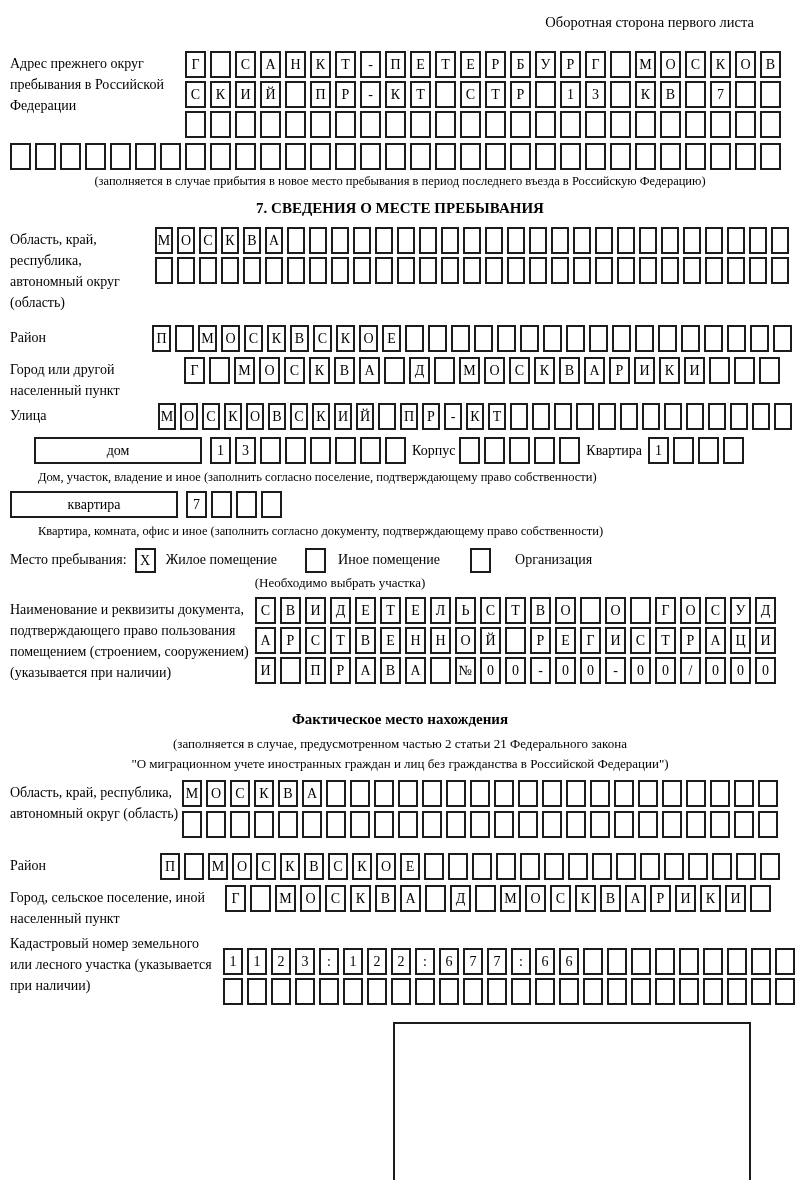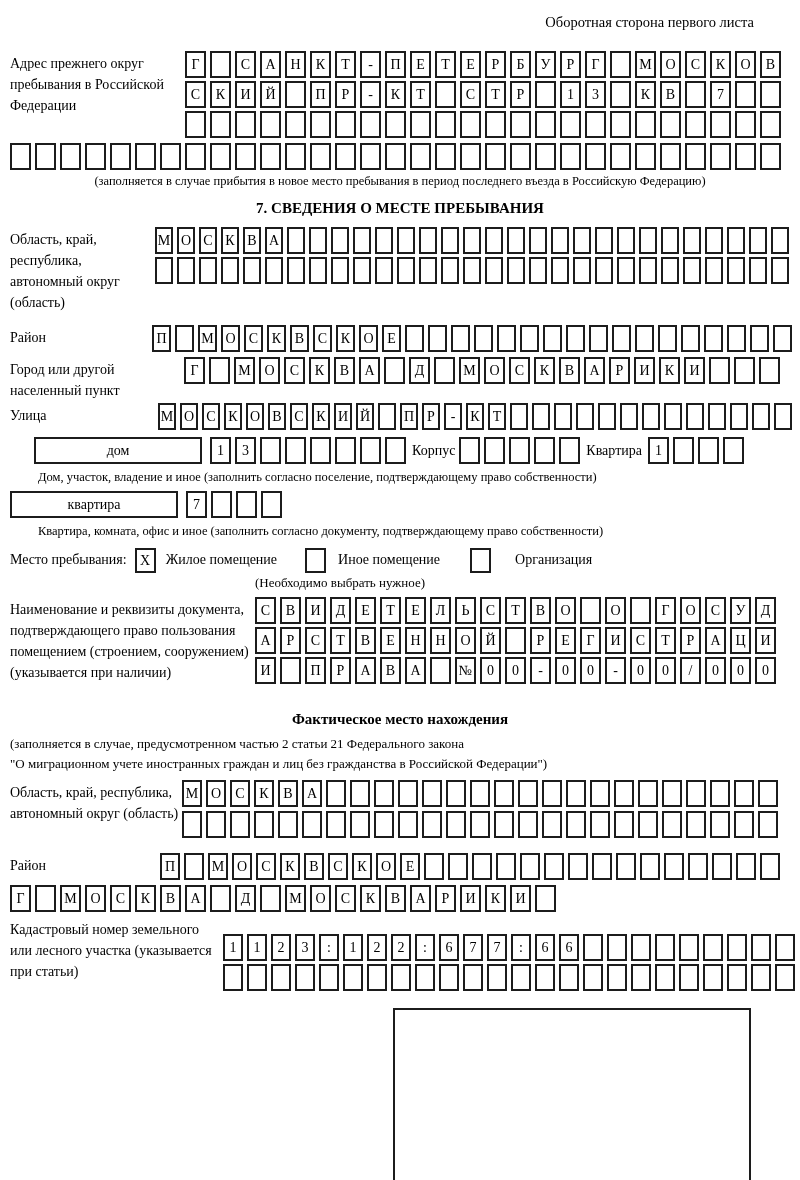--- a/index.html
+++ b/index.html
@@ -43,21 +43,21 @@
   .inline-label{font-size:14px;line-height:27px;flex-shrink:0;}
   .cb{
     display:inline-block;box-sizing:border-box;
     width:21px;height:25px;border:2px solid #1c1c1c;
     text-align:center;font-size:14px;line-height:21px;
     vertical-align:middle;flex-shrink:0;
   }
   .cb-row{display:flex;align-items:center;margin-top:8px;margin-bottom:2px;}
   .cb-row .opt-label{font-size:14px;}
   .hint{font-size:13px;margin-left:150px;width:360px;text-align:center;margin-bottom:6px;}
-  .note-line{font-size:13px;line-height:1.55;}
+  .note-line{text-align:center;font-size:13px;line-height:1.55;}
   .confirm-wrap{position:relative;margin-top:14px;height:262px;}
   .confirm-box{
     position:absolute;left:383px;top:0;
     width:358px;height:177px;
     border:2px solid #1c1c1c;
     box-sizing:border-box;
   }
 </style>
 </head>
 <body>
@@ -118,21 +118,21 @@
 
 <div class="cb-row">
   <span class="opt-label">Место пребывания:</span>
   <span class="cb" style="margin:0 10px 0 8px;">X</span>
   <span class="opt-label">Жилое помещение</span>
   <span class="cb" style="margin:0 12px 0 28px;"></span>
   <span class="opt-label">Иное помещение</span>
   <span class="cb" style="margin:0 24px 0 30px;"></span>
   <span class="opt-label">Организация</span>
 </div>
-<div class="hint">(Необходимо выбрать нужное)</div>
+<div class="hint">(Необходимо выбрать участка)</div>
 
 <div class="frow">
   <div class="flabel" style="width:245px;">Наименование и реквизиты документа, подтверждающего право пользования помещением (строением, сооружением) (указывается при наличии)</div>
   <div class="rows">
     <div class="cellrow"><span class="cell" style="width: 21px;">С</span><span class="cell" style="width: 21px;">В</span><span class="cell" style="width: 21px;">И</span><span class="cell" style="width: 21px;">Д</span><span class="cell" style="width: 21px;">Е</span><span class="cell" style="width: 21px;">Т</span><span class="cell" style="width: 21px;">Е</span><span class="cell" style="width: 21px;">Л</span><span class="cell" style="width: 21px;">Ь</span><span class="cell" style="width: 21px;">С</span><span class="cell" style="width: 21px;">Т</span><span class="cell" style="width: 21px;">В</span><span class="cell" style="width: 21px;">О</span><span class="cell" style="width: 21px;"></span><span class="cell" style="width: 21px;">О</span><span class="cell" style="width: 21px;"></span><span class="cell" style="width: 21px;">Г</span><span class="cell" style="width: 21px;">О</span><span class="cell" style="width: 21px;">С</span><span class="cell" style="width: 21px;">У</span><span class="cell" style="width: 21px;">Д</span></div>
     <div class="cellrow"><span class="cell" style="width: 21px;">А</span><span class="cell" style="width: 21px;">Р</span><span class="cell" style="width: 21px;">С</span><span class="cell" style="width: 21px;">Т</span><span class="cell" style="width: 21px;">В</span><span class="cell" style="width: 21px;">Е</span><span class="cell" style="width: 21px;">Н</span><span class="cell" style="width: 21px;">Н</span><span class="cell" style="width: 21px;">О</span><span class="cell" style="width: 21px;">Й</span><span class="cell" style="width: 21px;"></span><span class="cell" style="width: 21px;">Р</span><span class="cell" style="width: 21px;">Е</span><span class="cell" style="width: 21px;">Г</span><span class="cell" style="width: 21px;">И</span><span class="cell" style="width: 21px;">С</span><span class="cell" style="width: 21px;">Т</span><span class="cell" style="width: 21px;">Р</span><span class="cell" style="width: 21px;">А</span><span class="cell" style="width: 21px;">Ц</span><span class="cell" style="width: 21px;">И</span></div>
     <div class="cellrow"><span class="cell" style="width: 21px;">И</span><span class="cell" style="width: 21px;"></span><span class="cell" style="width: 21px;">П</span><span class="cell" style="width: 21px;">Р</span><span class="cell" style="width: 21px;">А</span><span class="cell" style="width: 21px;">В</span><span class="cell" style="width: 21px;">А</span><span class="cell" style="width: 21px;"></span><span class="cell" style="width: 21px;">№</span><span class="cell" style="width: 21px;">0</span><span class="cell" style="width: 21px;">0</span><span class="cell" style="width: 21px;">-</span><span class="cell" style="width: 21px;">0</span><span class="cell" style="width: 21px;">0</span><span class="cell" style="width: 21px;">-</span><span class="cell" style="width: 21px;">0</span><span class="cell" style="width: 21px;">0</span><span class="cell" style="width: 21px;">/</span><span class="cell" style="width: 21px;">0</span><span class="cell" style="width: 21px;">0</span><span class="cell" style="width: 21px;">0</span></div>
   </div>
 </div>
 
@@ -147,25 +147,26 @@
     <div class="cellrow" style="margin-top:4px;"><span class="cell" style="width: 20px;"></span><span class="cell" style="width: 20px;"></span><span class="cell" style="width: 20px;"></span><span class="cell" style="width: 20px;"></span><span class="cell" style="width: 20px;"></span><span class="cell" style="width: 20px;"></span><span class="cell" style="width: 20px;"></span><span class="cell" style="width: 20px;"></span><span class="cell" style="width: 20px;"></span><span class="cell" style="width: 20px;"></span><span class="cell" style="width: 20px;"></span><span class="cell" style="width: 20px;"></span><span class="cell" style="width: 20px;"></span><span class="cell" style="width: 20px;"></span><span class="cell" style="width: 20px;"></span><span class="cell" style="width: 20px;"></span><span class="cell" style="width: 20px;"></span><span class="cell" style="width: 20px;"></span><span class="cell" style="width: 20px;"></span><span class="cell" style="width: 20px;"></span><span class="cell" style="width: 20px;"></span><span class="cell" style="width: 20px;"></span><span class="cell" style="width: 20px;"></span><span class="cell" style="width: 20px;"></span><span class="cell" style="width: 20px;"></span></div>
   </div>
 </div>
 
 <div class="frow" style="margin-top:12px;">
   <div class="flabel" style="width:150px;">Район</div>
   <div class="cellrow"><span class="cell" style="width: 20px;">П</span><span class="cell" style="width: 20px;"></span><span class="cell" style="width: 20px;">М</span><span class="cell" style="width: 20px;">О</span><span class="cell" style="width: 20px;">С</span><span class="cell" style="width: 20px;">К</span><span class="cell" style="width: 20px;">В</span><span class="cell" style="width: 20px;">С</span><span class="cell" style="width: 20px;">К</span><span class="cell" style="width: 20px;">О</span><span class="cell" style="width: 20px;">Е</span><span class="cell" style="width: 20px;"></span><span class="cell" style="width: 20px;"></span><span class="cell" style="width: 20px;"></span><span class="cell" style="width: 20px;"></span><span class="cell" style="width: 20px;"></span><span class="cell" style="width: 20px;"></span><span class="cell" style="width: 20px;"></span><span class="cell" style="width: 20px;"></span><span class="cell" style="width: 20px;"></span><span class="cell" style="width: 20px;"></span><span class="cell" style="width: 20px;"></span><span class="cell" style="width: 20px;"></span><span class="cell" style="width: 20px;"></span><span class="cell" style="width: 20px;"></span><span class="cell" style="width: 20px;"></span></div>
 </div>
 
 <div class="frow">
+  <div class="flabel" style="width:215px;">Город, сельское поселение, иной населенный пункт</div>
   <div class="cellrow"><span class="cell" style="width: 21px;">Г</span><span class="cell" style="width: 21px;"></span><span class="cell" style="width: 21px;">М</span><span class="cell" style="width: 21px;">О</span><span class="cell" style="width: 21px;">С</span><span class="cell" style="width: 21px;">К</span><span class="cell" style="width: 21px;">В</span><span class="cell" style="width: 21px;">А</span><span class="cell" style="width: 21px;"></span><span class="cell" style="width: 21px;">Д</span><span class="cell" style="width: 21px;"></span><span class="cell" style="width: 21px;">М</span><span class="cell" style="width: 21px;">О</span><span class="cell" style="width: 21px;">С</span><span class="cell" style="width: 21px;">К</span><span class="cell" style="width: 21px;">В</span><span class="cell" style="width: 21px;">А</span><span class="cell" style="width: 21px;">Р</span><span class="cell" style="width: 21px;">И</span><span class="cell" style="width: 21px;">К</span><span class="cell" style="width: 21px;">И</span><span class="cell" style="width: 21px;"></span></div>
 </div>
 
 <div class="frow">
-  <div class="flabel" style="width:213px;">Кадастровый номер земельного или лесного участка (указывается при статьи)</div>
+  <div class="flabel" style="width:213px;">Кадастровый номер земельного или лесного участка (указывается при наличии)</div>
   <div class="rows" style="margin-top:17px;">
     <div class="cellrow"><span class="cell" style="width: 20px;">1</span><span class="cell" style="width: 20px;">1</span><span class="cell" style="width: 20px;">2</span><span class="cell" style="width: 20px;">3</span><span class="cell" style="width: 20px;">:</span><span class="cell" style="width: 20px;">1</span><span class="cell" style="width: 20px;">2</span><span class="cell" style="width: 20px;">2</span><span class="cell" style="width: 20px;">:</span><span class="cell" style="width: 20px;">6</span><span class="cell" style="width: 20px;">7</span><span class="cell" style="width: 20px;">7</span><span class="cell" style="width: 20px;">:</span><span class="cell" style="width: 20px;">6</span><span class="cell" style="width: 20px;">6</span><span class="cell" style="width: 20px;"></span><span class="cell" style="width: 20px;"></span><span class="cell" style="width: 20px;"></span><span class="cell" style="width: 20px;"></span><span class="cell" style="width: 20px;"></span><span class="cell" style="width: 20px;"></span><span class="cell" style="width: 20px;"></span><span class="cell" style="width: 20px;"></span><span class="cell" style="width: 20px;"></span></div>
     <div class="cellrow"><span class="cell" style="width: 20px;"></span><span class="cell" style="width: 20px;"></span><span class="cell" style="width: 20px;"></span><span class="cell" style="width: 20px;"></span><span class="cell" style="width: 20px;"></span><span class="cell" style="width: 20px;"></span><span class="cell" style="width: 20px;"></span><span class="cell" style="width: 20px;"></span><span class="cell" style="width: 20px;"></span><span class="cell" style="width: 20px;"></span><span class="cell" style="width: 20px;"></span><span class="cell" style="width: 20px;"></span><span class="cell" style="width: 20px;"></span><span class="cell" style="width: 20px;"></span><span class="cell" style="width: 20px;"></span><span class="cell" style="width: 20px;"></span><span class="cell" style="width: 20px;"></span><span class="cell" style="width: 20px;"></span><span class="cell" style="width: 20px;"></span><span class="cell" style="width: 20px;"></span><span class="cell" style="width: 20px;"></span><span class="cell" style="width: 20px;"></span><span class="cell" style="width: 20px;"></span><span class="cell" style="width: 20px;"></span></div>
   </div>
 </div>
 
 <div class="confirm-wrap">
   <div class="confirm-box"></div>
 
 </div>

